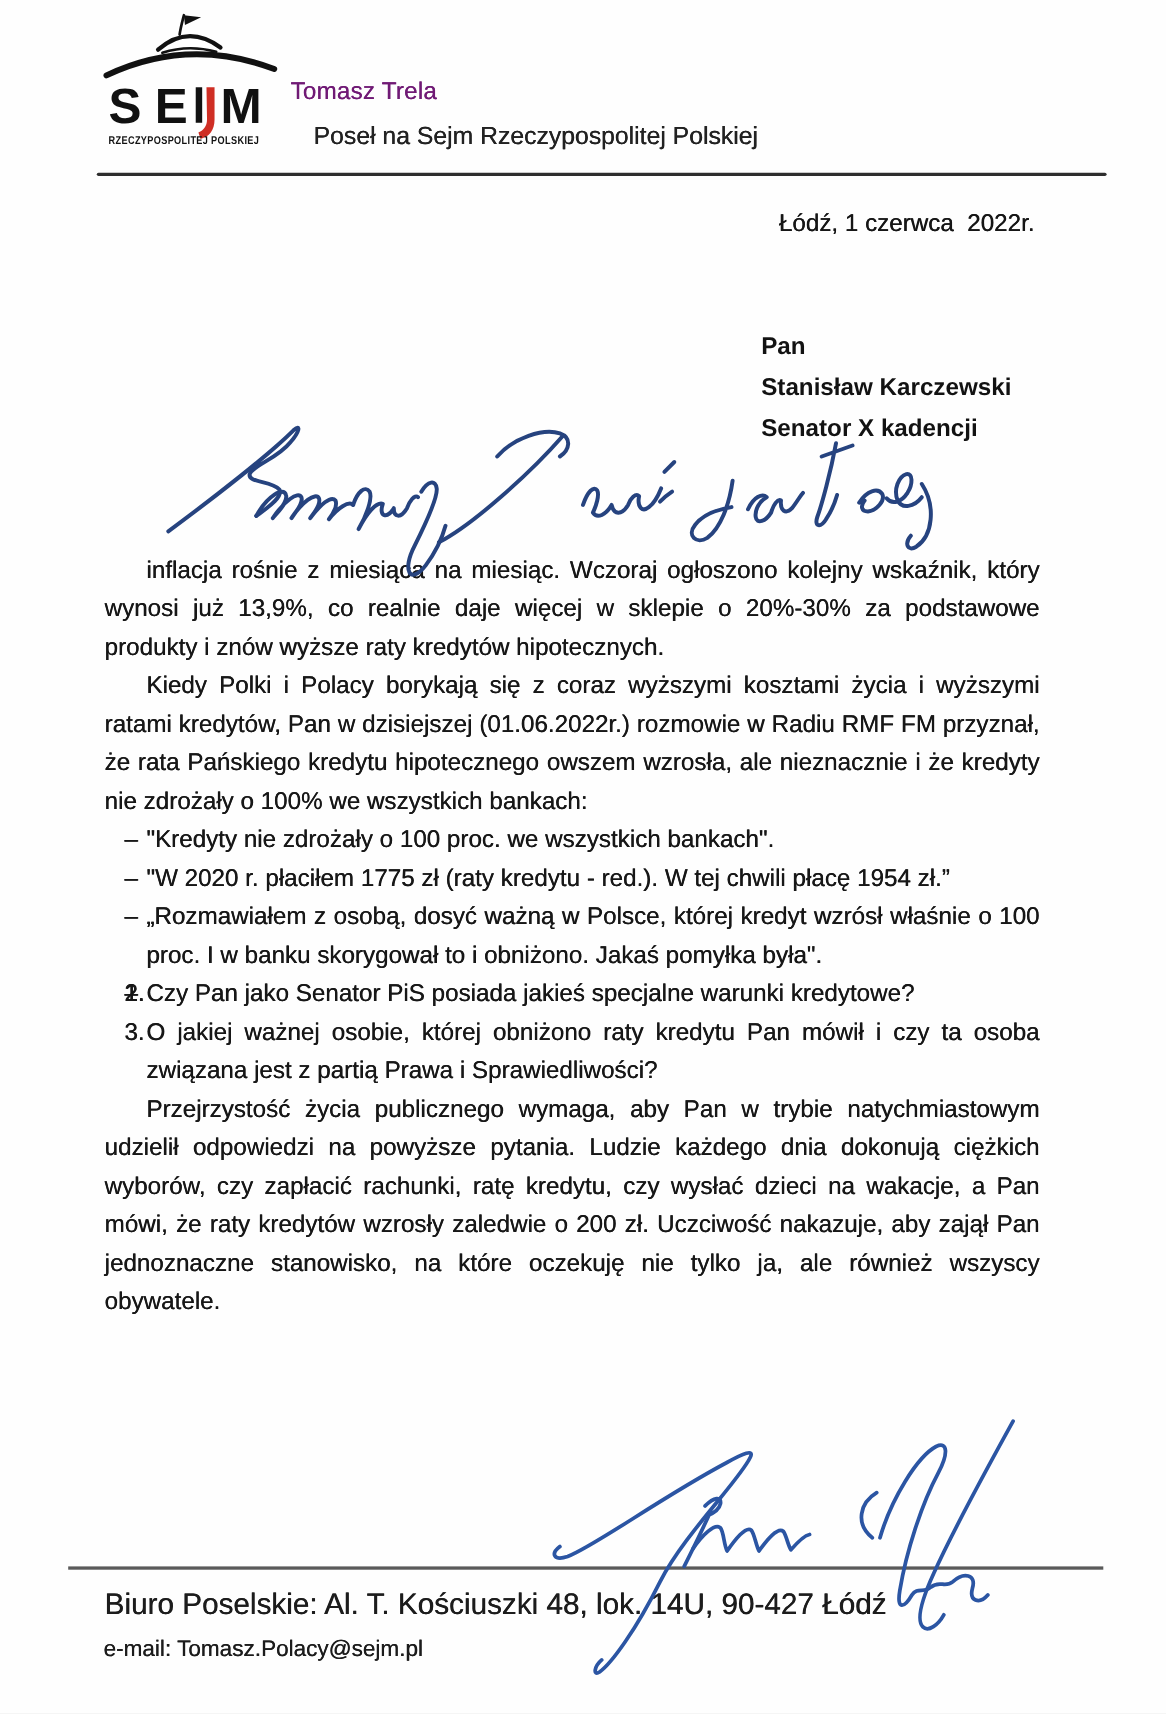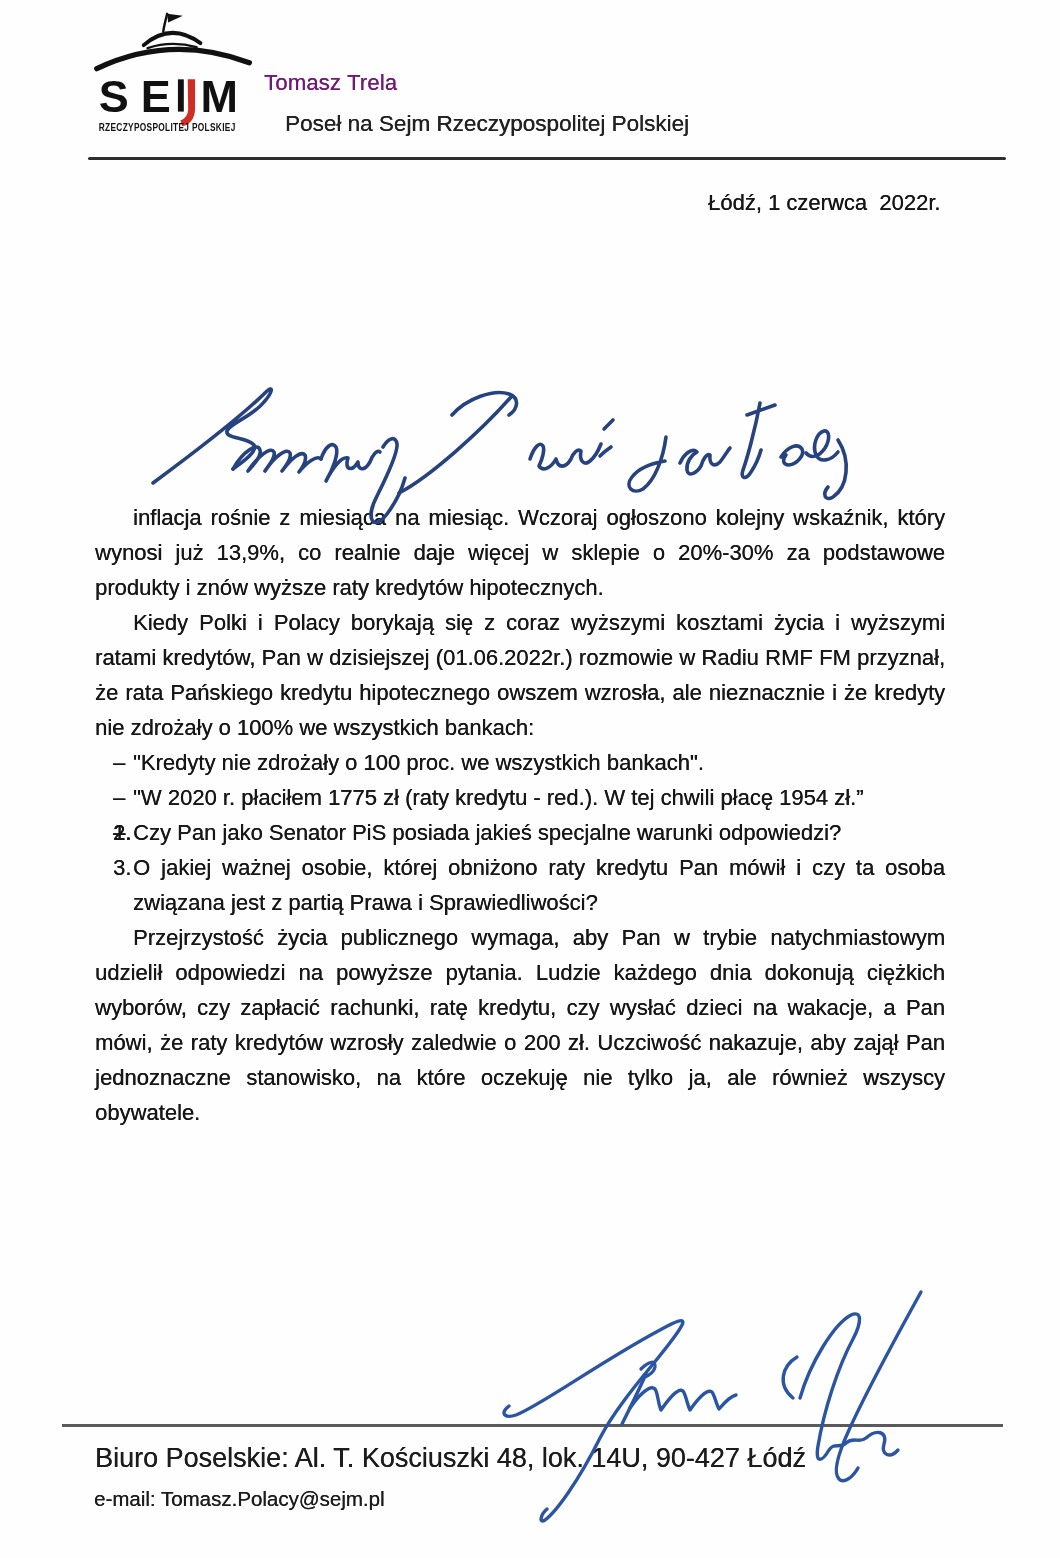--- a/index.html
+++ b/index.html
@@ -98,50 +98,56 @@
       <text x="116" y="108" font-size="46" font-weight="700" fill="#111">M</text>
       <text x="12" y="128" font-size="10.5" font-weight="700" fill="#111" letter-spacing="0.4" textLength="140" lengthAdjust="spacingAndGlyphs">RZECZYPOSPOLITEJ POLSKIEJ</text>
     </svg>
     <div class="sender-name">Tomasz Trela</div>
     <div class="sender-role">Poseł na Sejm Rzeczypospolitej Polskiej</div>
     <div class="header-rule"></div>
   </div>
 
   <div class="dateline">Łódź, 1 czerwca  2022r.</div>
 
+  <div class="addressee">
+    <div>Pan</div>
+    <div>Stanisław Karczewski</div>
+    <div>Senator X kadencji</div>
+  </div>
 
   <div class="doc">
     <p class="indent">inflacja rośnie z miesiąca na miesiąc. Wczoraj ogłoszono kolejny wskaźnik, który wynosi już 13,9%, co realnie daje więcej w sklepie o 20%-30% za podstawowe produkty i znów wyższe raty kredytów hipotecznych.</p>
     <p class="indent">Kiedy Polki i Polacy borykają się z coraz wyższymi kosztami życia i wyższymi ratami kredytów, Pan w dzisiejszej (01.06.2022r.) rozmowie w Radiu RMF FM przyznał, że rata Pańskiego kredytu hipotecznego owszem wzrosła, ale nieznacznie i że kredyty nie zdrożały o 100% we wszystkich bankach:</p>
 
     <div>
       <div class="li">
         <span class="mk">–</span>
         <span>"Kredyty nie zdrożały o 100 proc. we wszystkich bankach".</span>
       </div>
       <div class="li">
         <span class="mk">–</span>
         <span>"W 2020 r. płaciłem 1775 zł (raty kredytu - red.). W tej chwili płacę 1954 zł.”</span>
       </div>
       <div class="li">
         <span class="mk">–</span>
+        <span>„Rozmawiałem z osobą, dosyć ważną w Polsce, której kredyt wzrósł właśnie o 100 proc. I w banku skorygował to i obniżono. Jakaś pomyłka była".</span>
       </div>
       <div class="li">
         <span class="mk">–</span>
       </div>
     </div>
 
 
     <div>
       <div class="li">
         <span class="mk">1.</span>
       </div>
       <div class="li">
         <span class="mk">2.</span>
-        <span>Czy Pan jako Senator PiS posiada jakieś specjalne warunki odpowiedzi?</span>
+        <span>Czy Pan jako Senator PiS posiada jakieś specjalne warunki kredytowe?</span>
       </div>
       <div class="li">
         <span class="mk">3.</span>
         <span>O jakiej ważnej osobie, której obniżono raty kredytu Pan mówił i czy ta osoba związana jest z partią Prawa i Sprawiedliwości?</span>
       </div>
     </div>
 
     <p class="indent">Przejrzystość życia publicznego wymaga, aby Pan w trybie natychmiastowym udzielił odpowiedzi na powyższe pytania. Ludzie każdego dnia dokonują ciężkich wyborów, czy zapłacić rachunki, ratę kredytu, czy wysłać dzieci na wakacje, a Pan mówi, że raty kredytów wzrosły zaledwie o 200 zł. Uczciwość nakazuje, aby zajął Pan jednoznaczne stanowisko, na które oczekuję nie tylko ja, ale również wszyscy obywatele.</p>
   </div>
 

